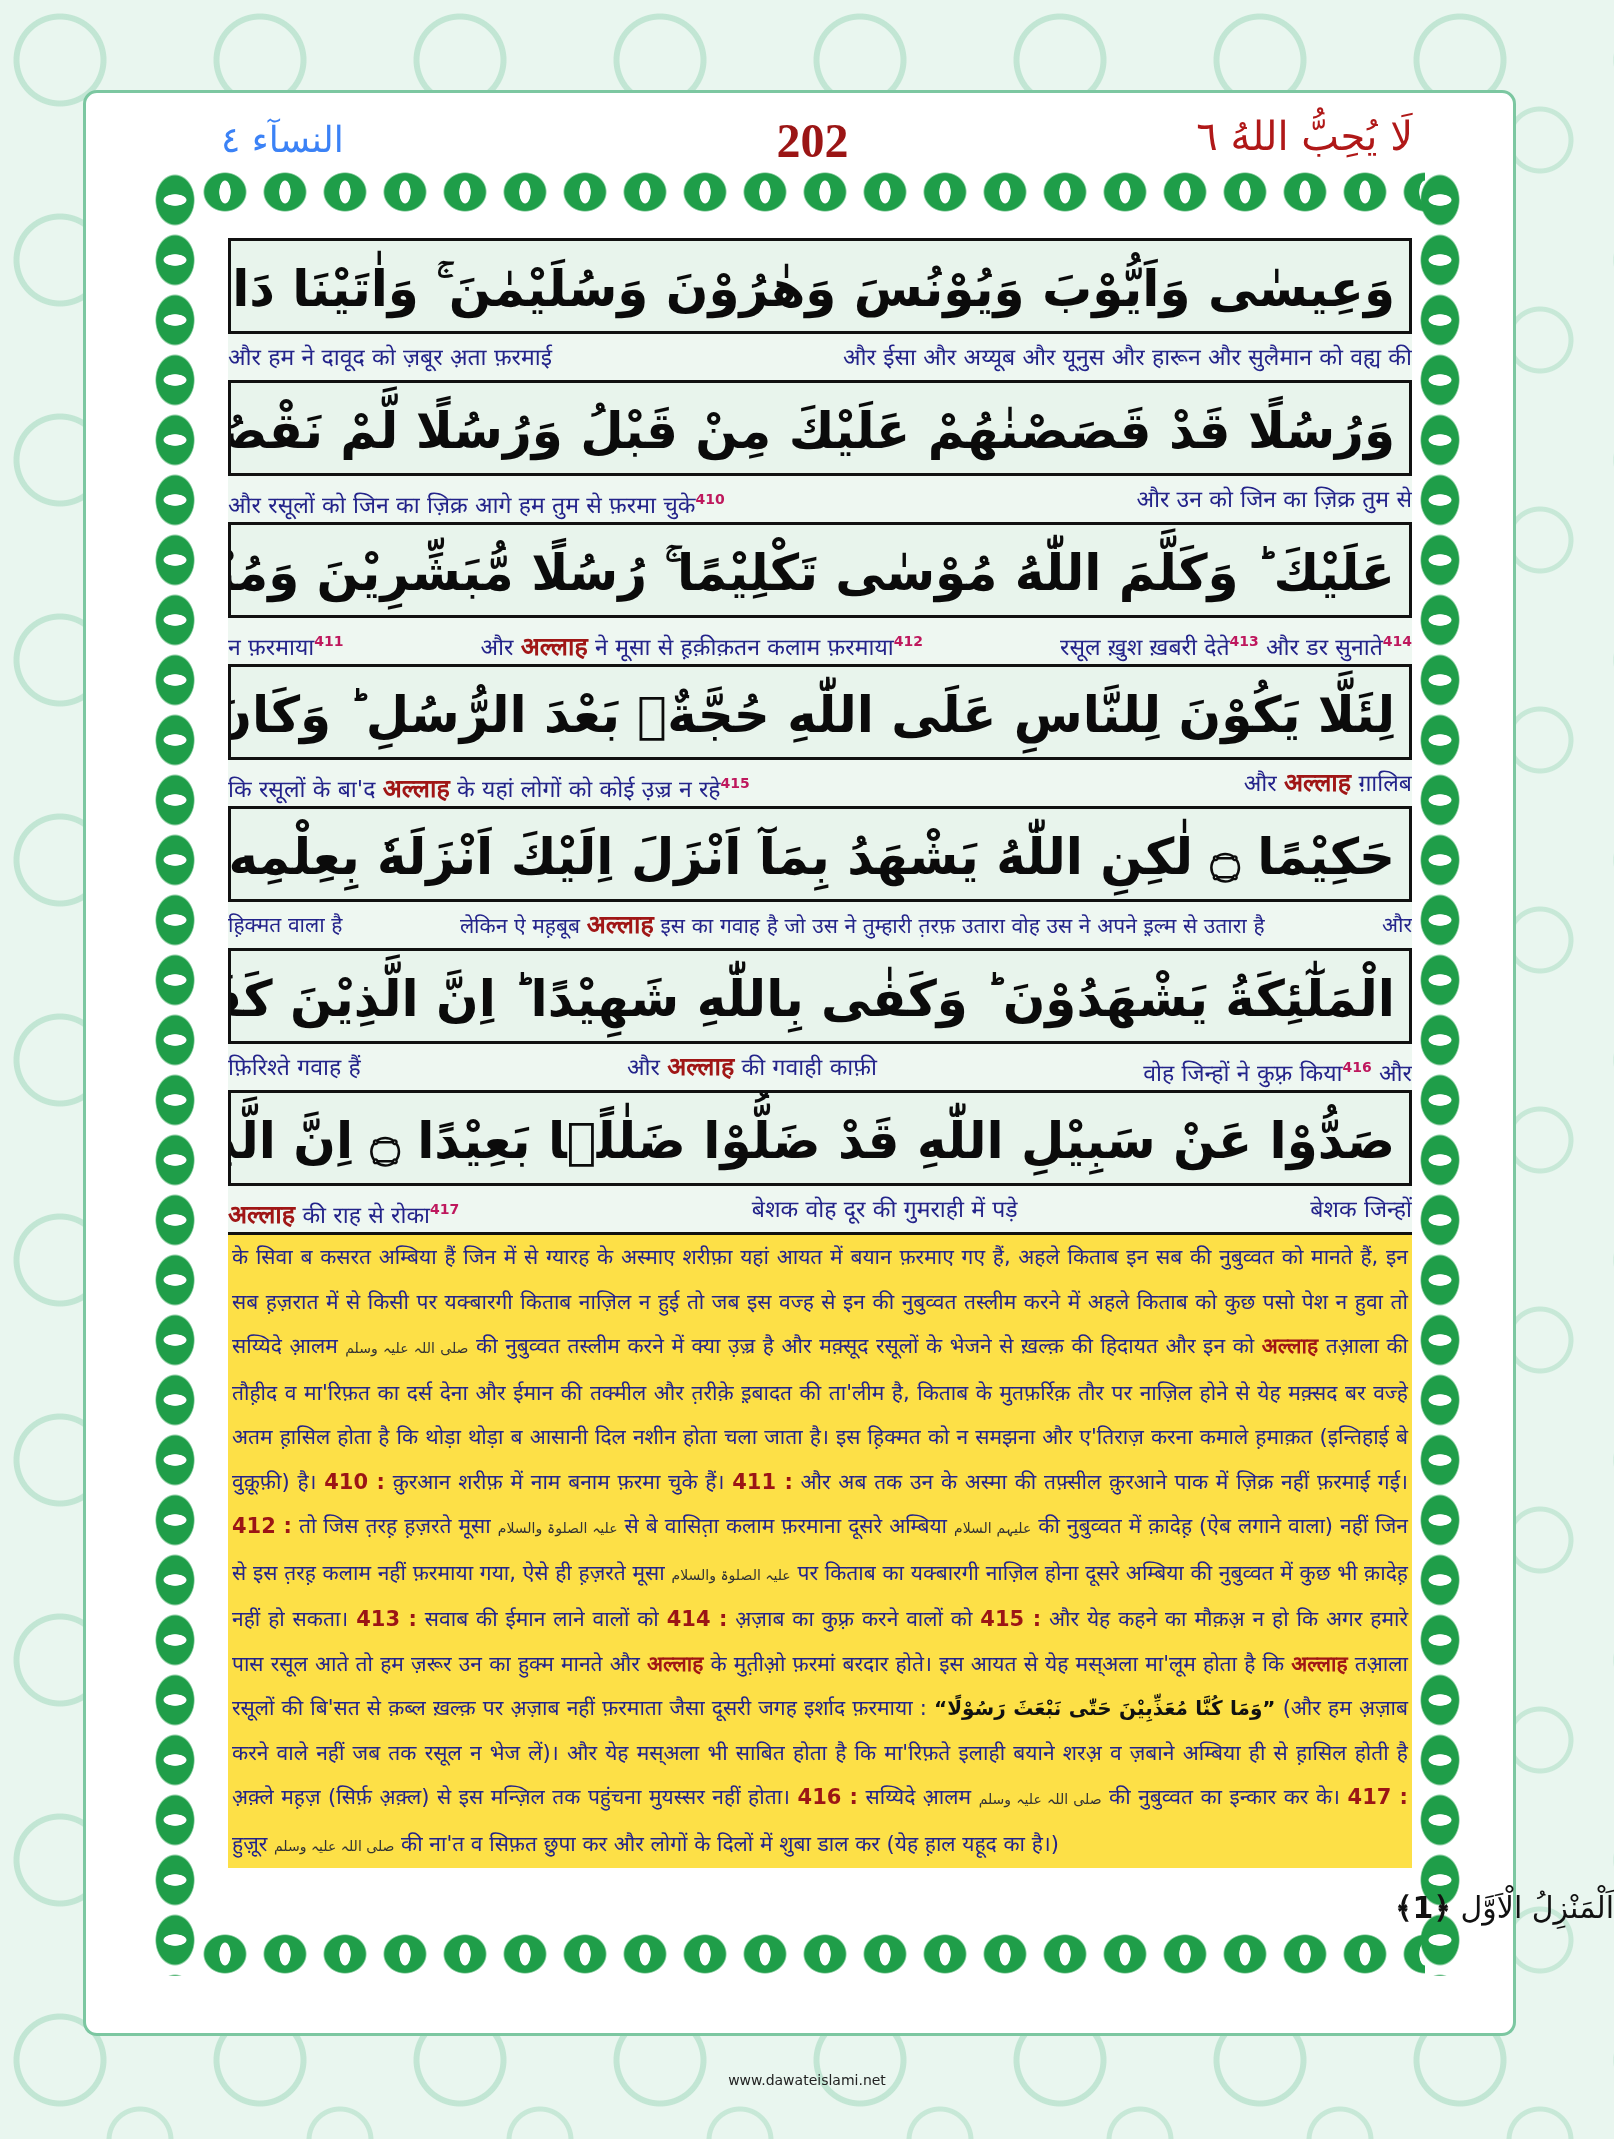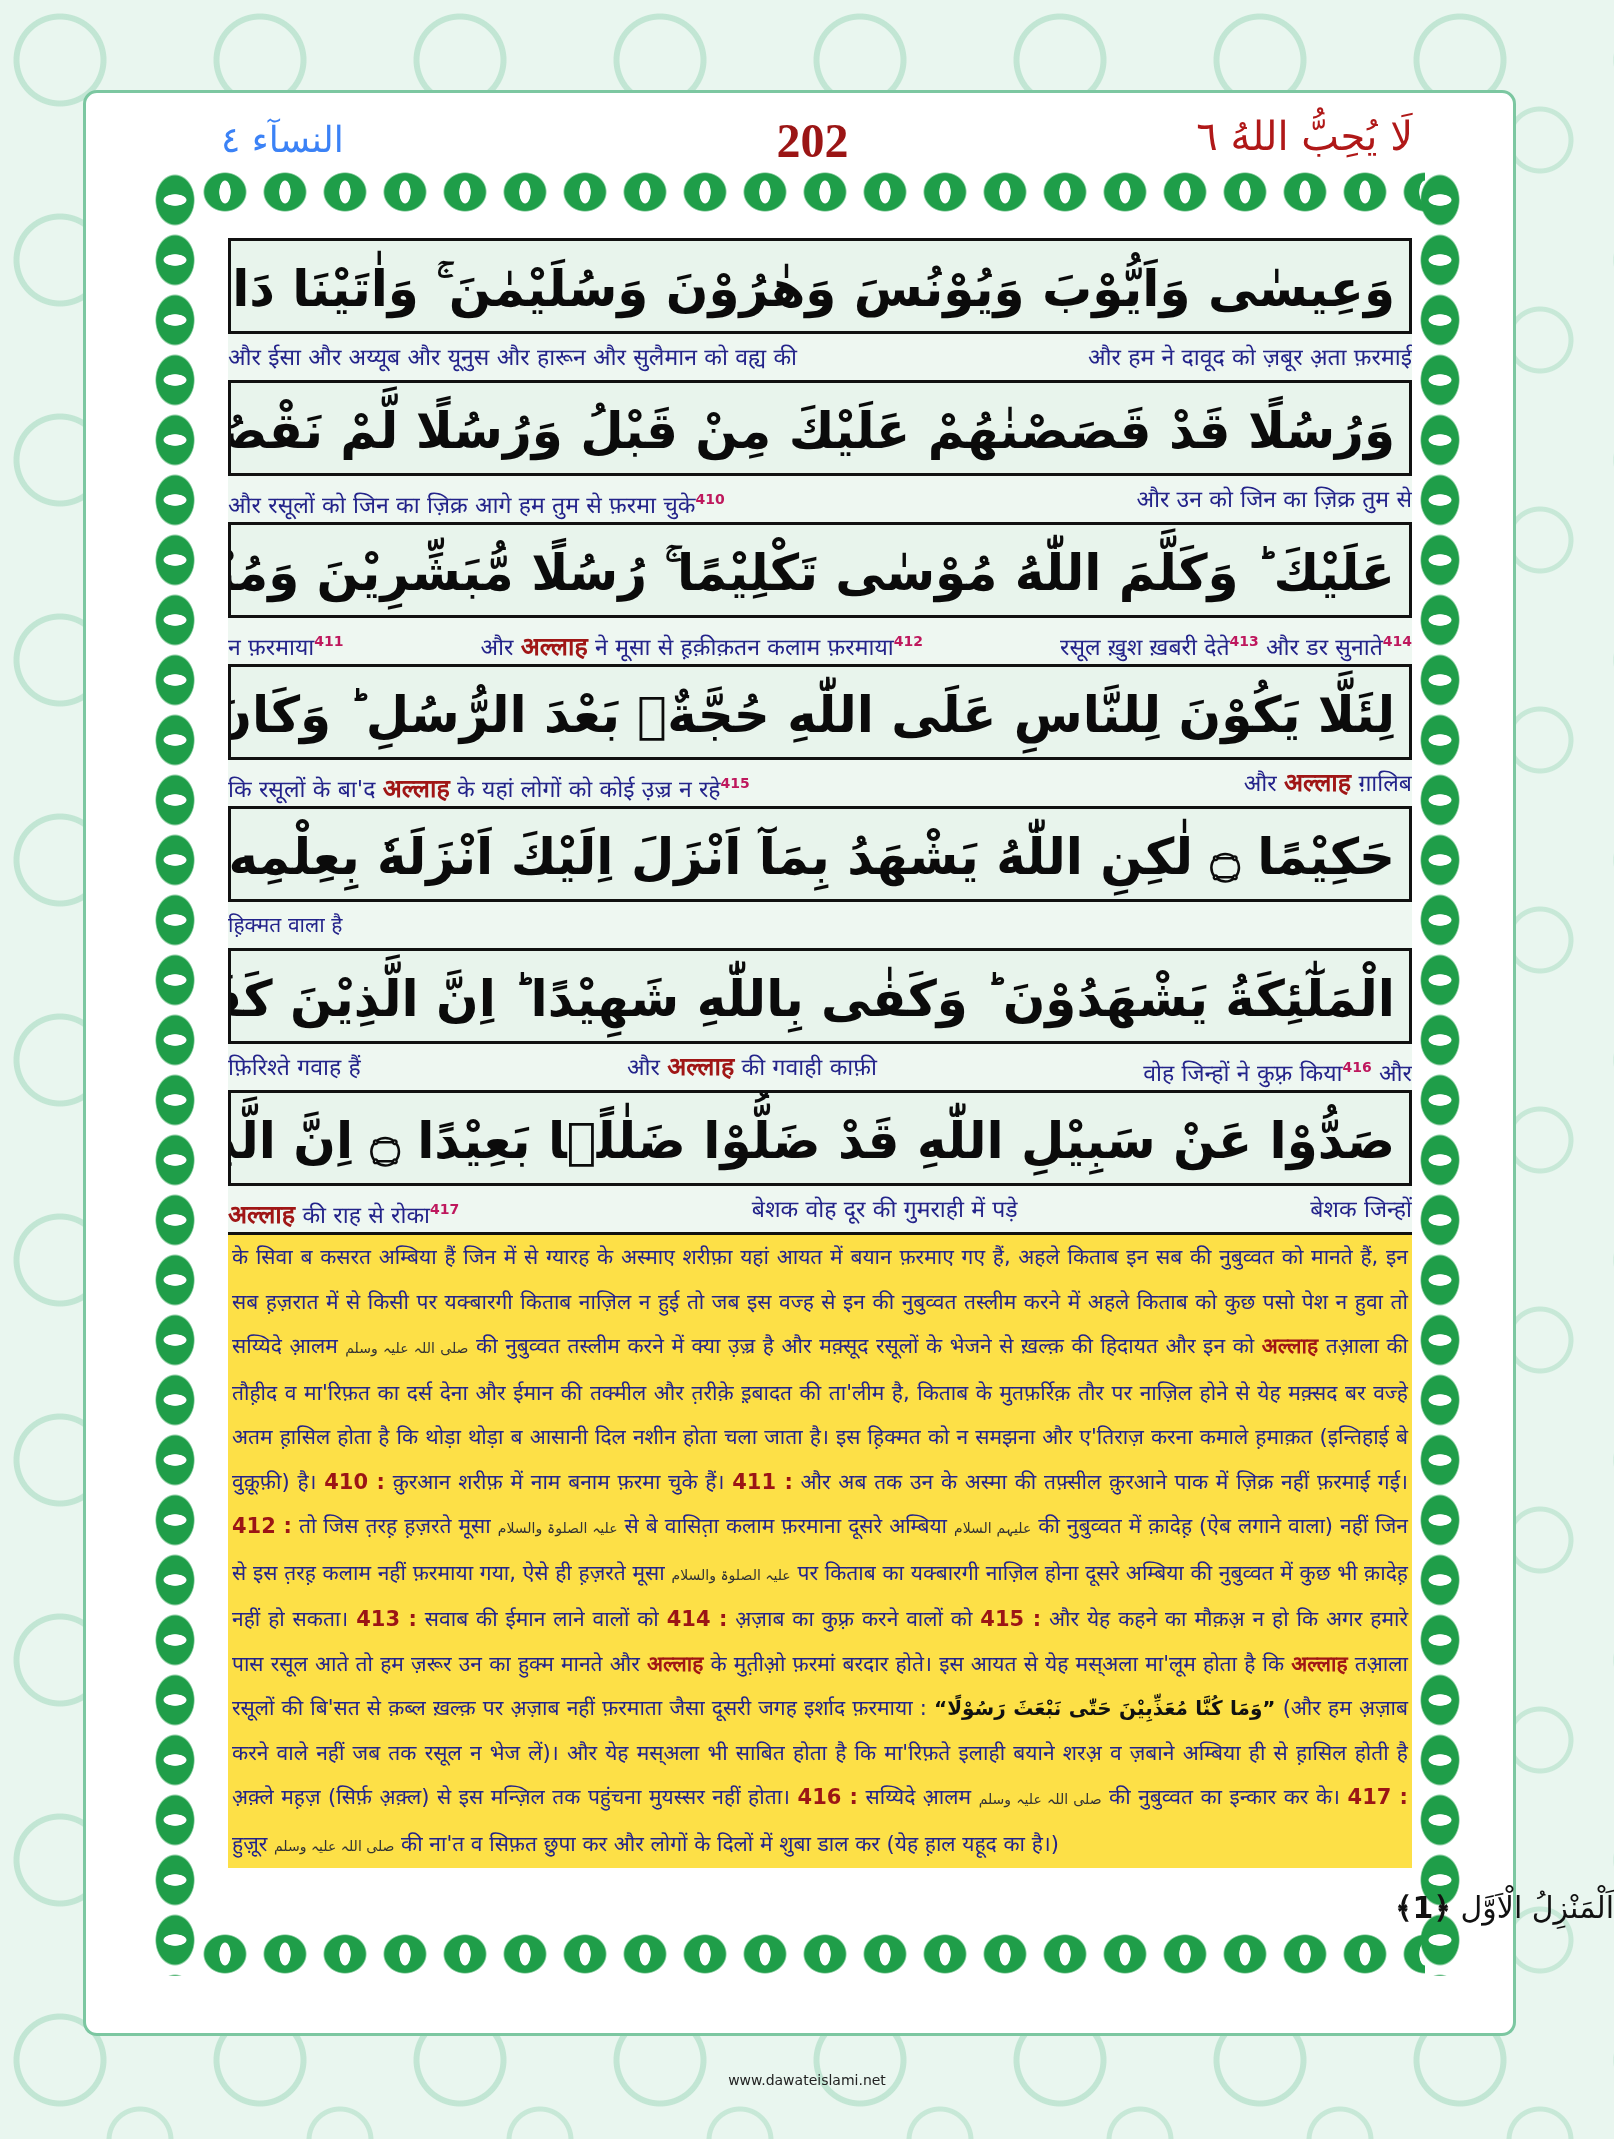--- a/index.html
+++ b/index.html
@@ -106,22 +106,22 @@
 <div class="orn-strip-v" style="left:1418px; top:170px; height:1806px;"></div>
 <div class="orn-dot-v" style="left:1418px; top:170px; height:1806px;"></div>
 
 <div class="content" style="left:228px; top:238px; width:1184px;">
 
   <div class="verse-box">
     <span>وَعِيسٰى وَاَيُّوْبَ وَيُوْنُسَ وَهٰرُوْنَ وَسُلَيْمٰنَ ۚ وَاٰتَيْنَا دَاوٗدَ زَبُوْرًا</span>
     
   </div>
   <div class="trans">
+    <span>और हम ने दावूद को ज़बूर अ़ता फ़रमाई</span>
     <span>और ईसा और अय्यूब और यूनुस और हारून और सुलैमान को वह्य की</span>
-    <span>और हम ने दावूद को ज़बूर अ़ता फ़रमाई</span>
   </div>
 
   <div class="verse-box">
     <span>وَرُسُلًا قَدْ قَصَصْنٰهُمْ عَلَيْكَ مِنْ قَبْلُ وَرُسُلًا لَّمْ نَقْصُصْهُمْ</span>
   </div>
   <div class="trans">
     <span><span>और रसूलों को जिन का ज़िक्र आगे हम तुम से फ़रमा चुके</span><sup>410</sup></span>
     <span>और उन को जिन का ज़िक्र तुम से</span>
   </div>
 
@@ -140,21 +140,21 @@
   </div>
   <div class="trans">
     <span><span>कि रसूलों के बा'द</span> <span class="allah">अल्लाह</span> <span>के यहां लोगों को कोई उ़ज़्र न रहे</span><sup>415</sup></span>
     <span><span>और</span> <span class="allah">अल्लाह</span> <span>ग़ालिब</span></span>
   </div>
 
   <div class="verse-box">
     <span>حَكِيْمًا ۝ لٰكِنِ اللّٰهُ يَشْهَدُ بِمَآ اَنْزَلَ اِلَيْكَ اَنْزَلَهٗ بِعِلْمِهٖ ۚ وَ</span>
     
   </div>
-  <div class="trans" style="font-size:21px;flex-direction:column;">
+  <div class="trans" style="font-size:21px;">
     <span>ह़िक्मत वाला है</span>
     <span><span>लेकिन ऐ मह़बूब</span> <span class="allah">अल्लाह</span> <span>इस का गवाह है जो उस ने तुम्हारी त़रफ़ उतारा वोह उस ने अपने इ़ल्म से उतारा है</span></span>
     <span>और</span>
   </div>
 
   <div class="verse-box">
     <span>الْمَلٰٓئِكَةُ يَشْهَدُوْنَ ؕ وَكَفٰى بِاللّٰهِ شَهِيْدًا ؕ اِنَّ الَّذِيْنَ كَفَرُوْا وَ</span>
     
   </div>
   <div class="trans">

